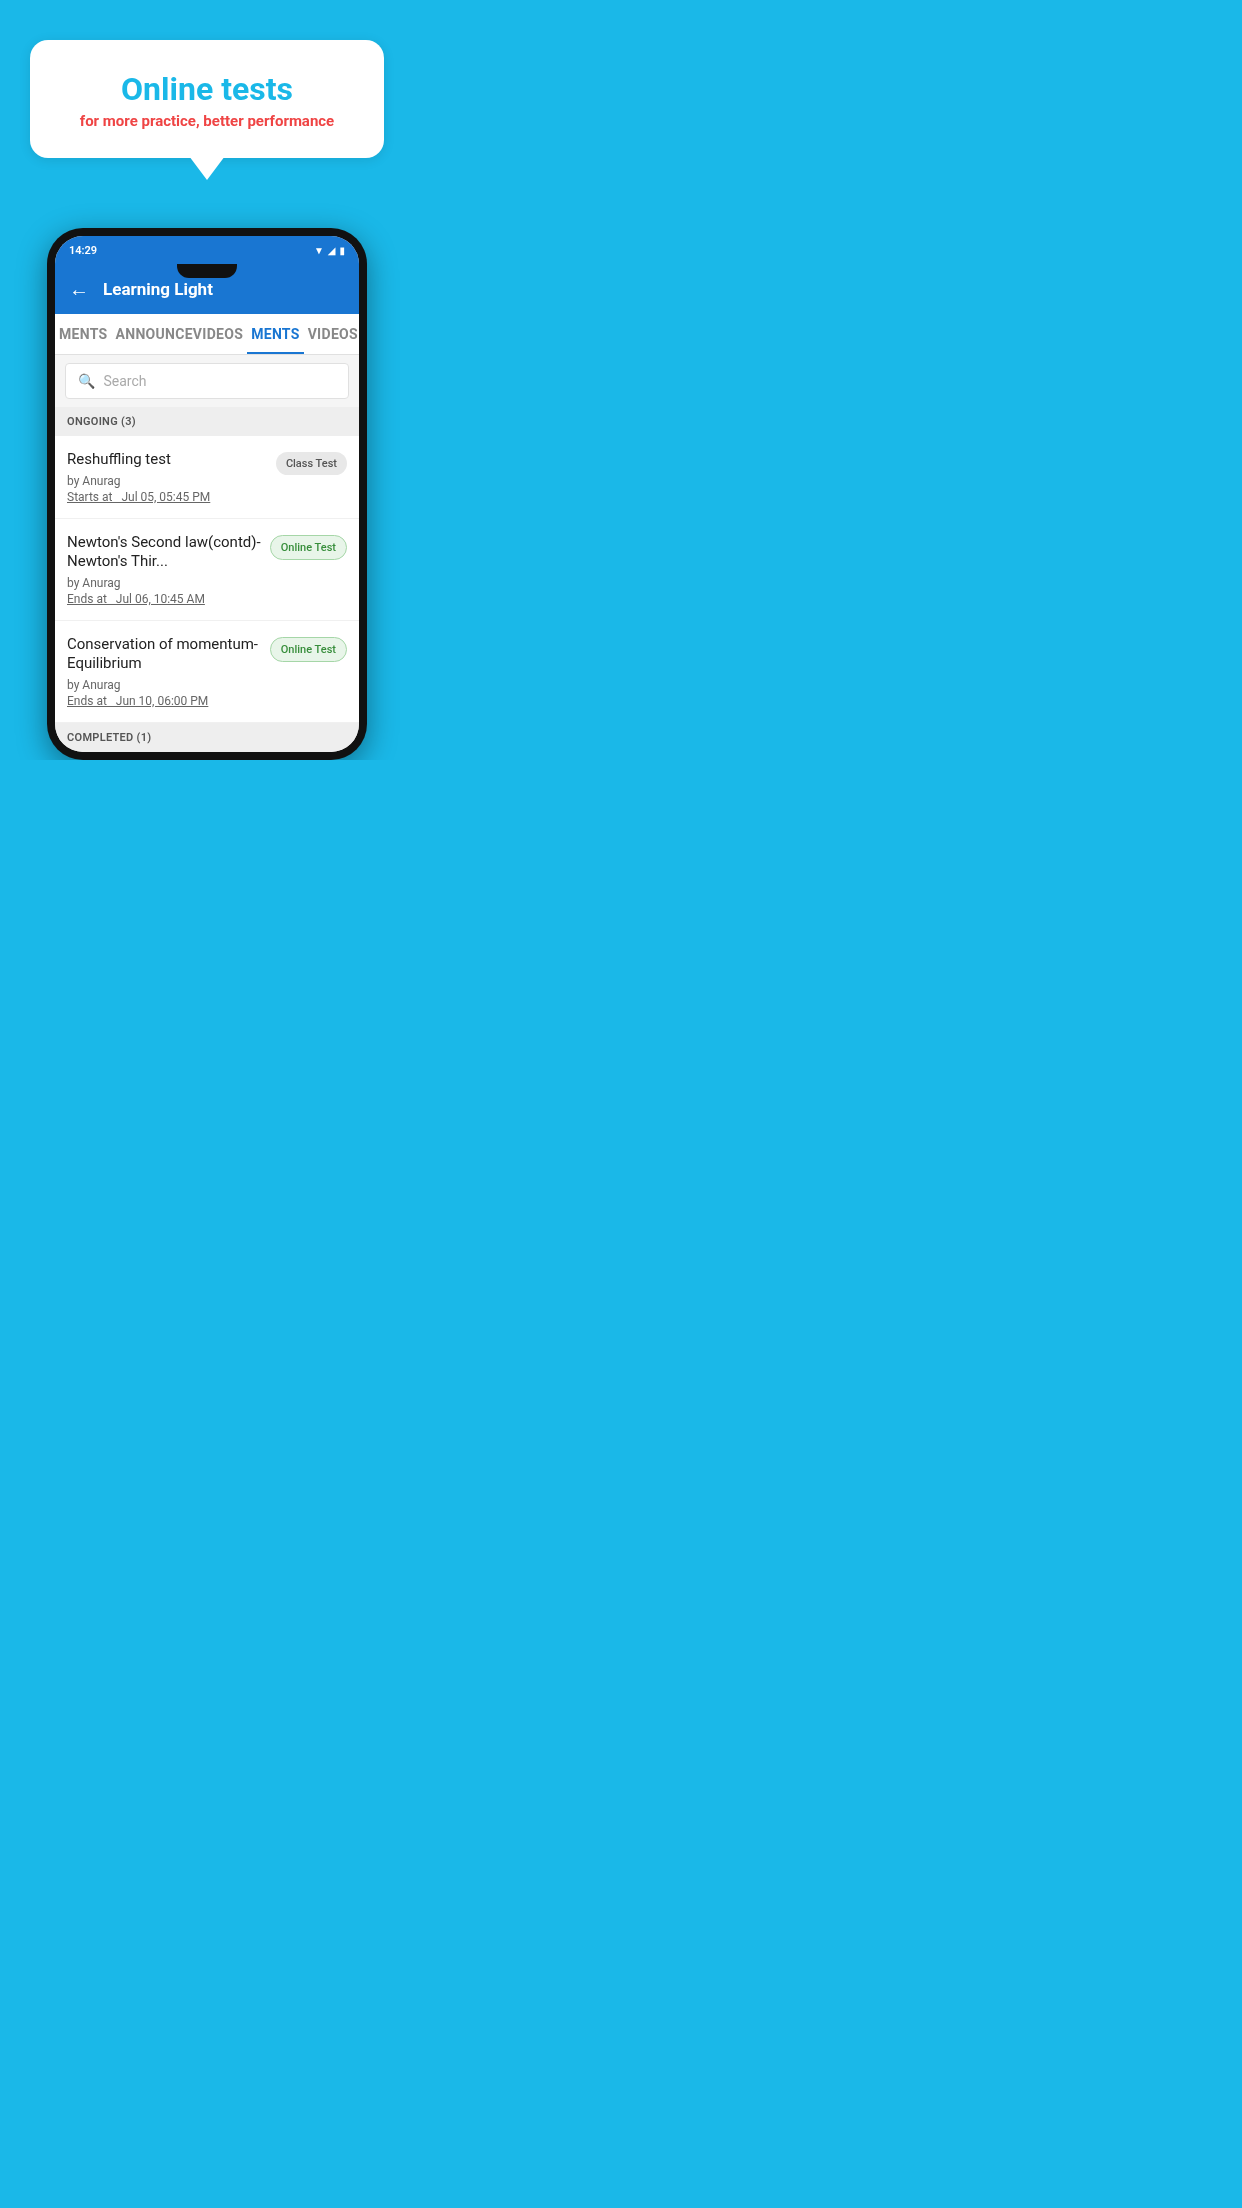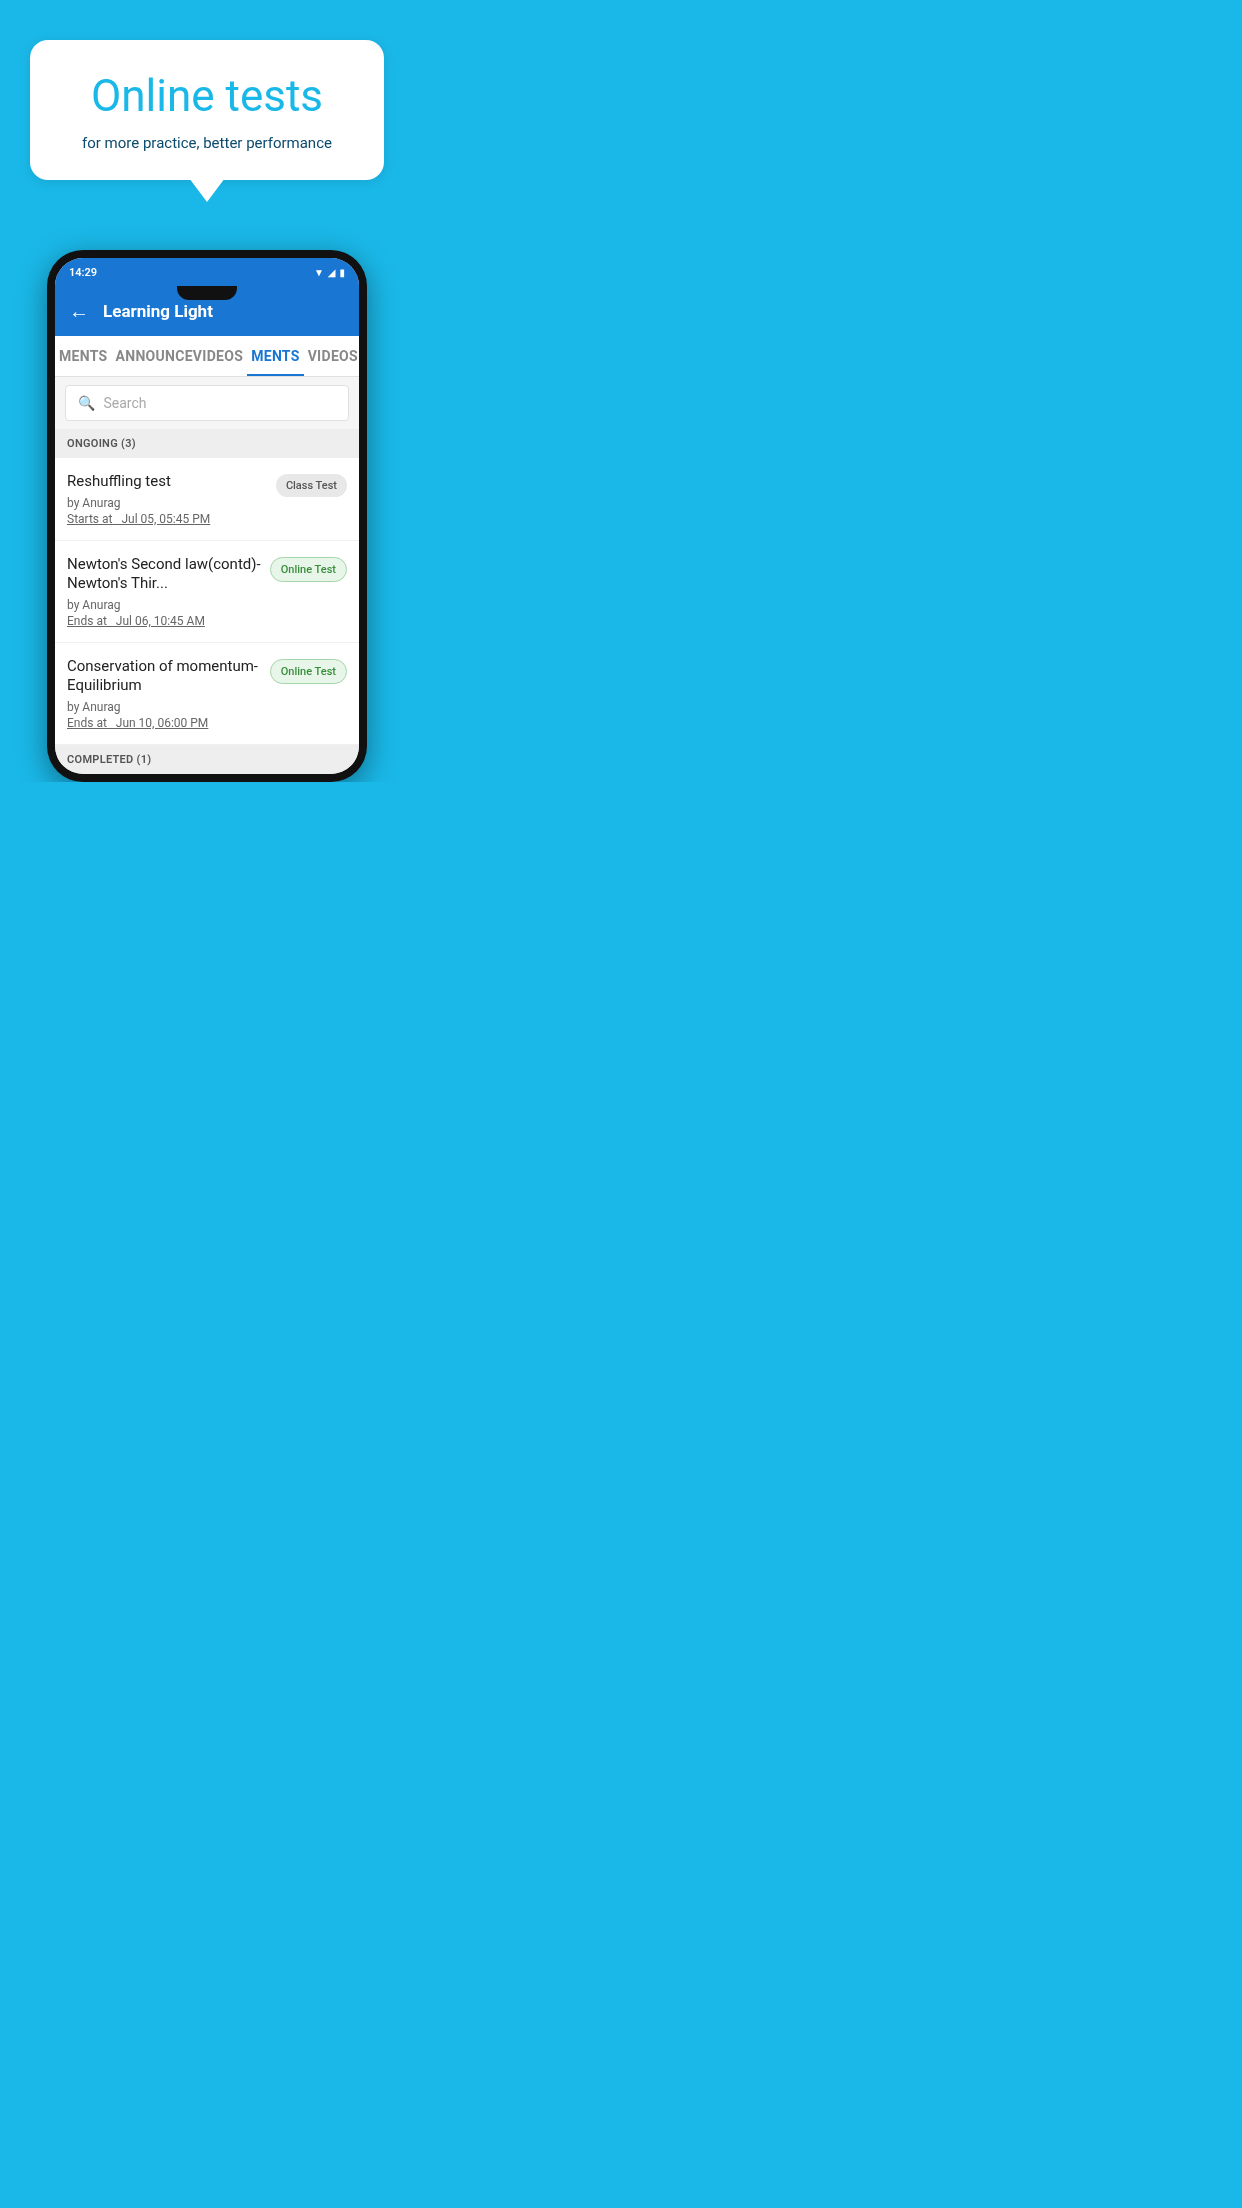--- a/index.html
+++ b/index.html
@@ -43,30 +43,30 @@
       left: 50%;
       transform: translateX(-50%);
       width: 0;
       height: 0;
       border-left: 18px solid transparent;
       border-right: 18px solid transparent;
       border-top: 24px solid white;
     }
 
     .bubble-title {
-      font-size: 44px;
-      font-weight: 400;
+      font-size: 32px;
+      font-weight: 700;
       color: #1ab8e8;
-      margin-bottom: 12px;
+      margin-bottom: 4px;
     }
 
     .bubble-subtitle {
       font-size: 15px;
-      color: #0c4a6e;
-      font-weight: 400;
+      color: #ef4444;
+      font-weight: 700;
     }
 
     
     .phone-container {
       margin-top: 50px;
       width: 100%;
       display: flex;
       justify-content: center;
       padding-bottom: 0;
     }

